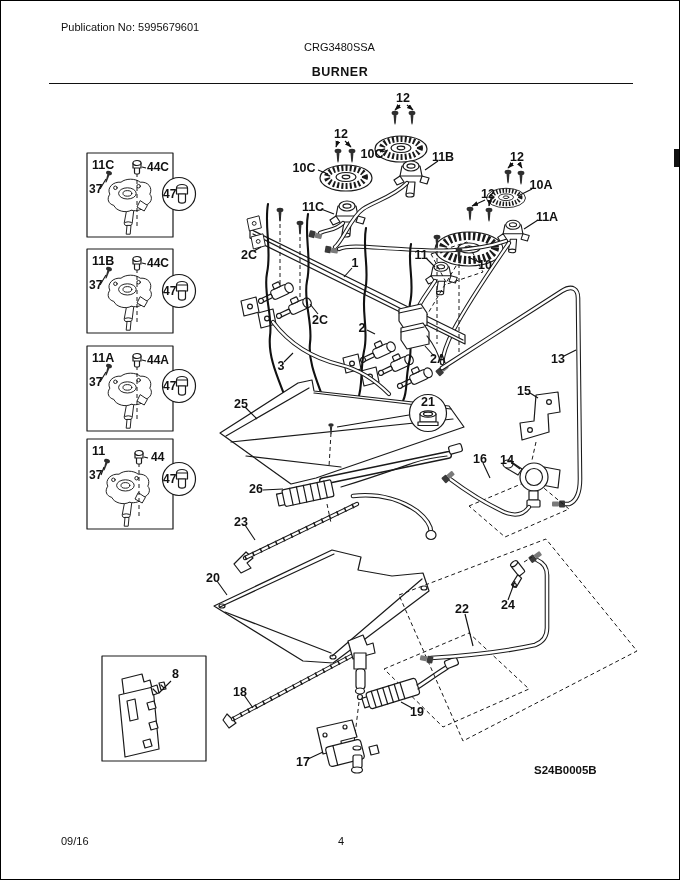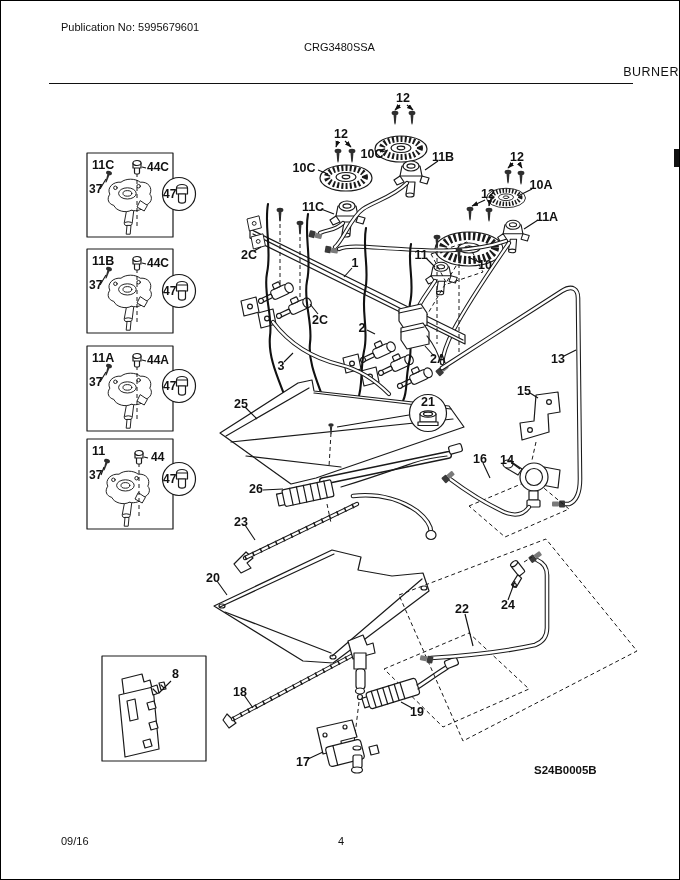--- a/index.html
+++ b/index.html
@@ -1,21 +1,21 @@
 <!DOCTYPE html>
 <html><head>
 <meta charset="utf-8">
 <style>
   html,body{margin:0;padding:0;background:#e8e8e8;}
   .page{position:relative;width:680px;height:880px;background:#ffffff;
         border:1px solid #000;box-sizing:border-box;overflow:hidden;
         font-family:"Liberation Sans",sans-serif;color:#111;}
   .hdr{position:absolute;font-size:11px;white-space:nowrap;}
-  .title{position:absolute;top:64px;left:0;width:100%;text-align:right;
-         font-size:12.5px;font-weight:normal;letter-spacing:.5px;}
+  .title{position:absolute;top:64px;left:0;width:100%;text-align:center;
+         font-size:12.5px;font-weight:bold;letter-spacing:.5px;}
   .rule{position:absolute;top:82px;left:48px;width:584px;border-top:1.5px solid #111;}
   .ftr{position:absolute;font-size:11px;}
   svg{position:absolute;top:0;left:0;}
   .ln{stroke:#1a1a1a;fill:none;stroke-width:1.2;stroke-linejoin:round;stroke-linecap:round;}
   .fw{fill:#fff;stroke:#1a1a1a;stroke-width:1.2;stroke-linejoin:round;}
   .dk{fill:#2e2e2e;stroke:none;}
   .dash{stroke:#1a1a1a;stroke-width:1;fill:none;stroke-dasharray:4 3;}
   .tubo{stroke:#1a1a1a;stroke-width:4.2;fill:none;stroke-linecap:round;}
   .tubi{stroke:#fff;stroke-width:2.2;fill:none;stroke-linecap:round;}
   .pipo{stroke:#1a1a1a;stroke-width:4.6;fill:none;stroke-linecap:round;}

